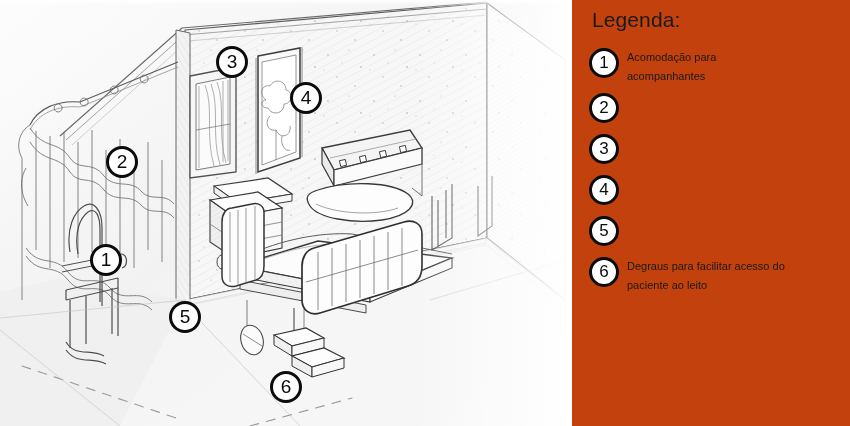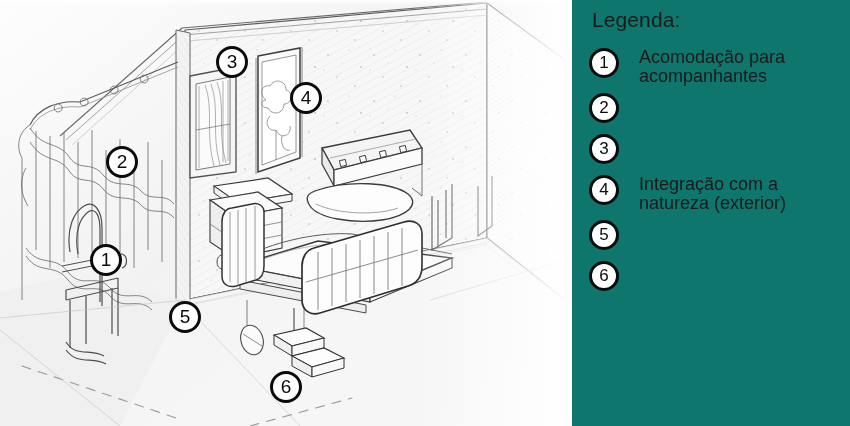--- a/index.html
+++ b/index.html
@@ -33,21 +33,21 @@
     line-height:26px;
     text-align:center;
     box-sizing:border-box;
     cursor:pointer;
     user-select:none;
   }
 
   
   .legend-panel{
     position:absolute;left:572px;top:0;width:278px;height:426px;
-    background:#0f766e;
+    background:#c2410c;
   }
   .legend-title{
     position:absolute;left:20px;top:8px;
     font-size:21px;color:#1a1a1a;
     letter-spacing:0.1px;
     white-space:nowrap;
   }
   .legend-list{
     position:absolute;left:0;top:47px;width:278px;
   }
@@ -68,22 +68,22 @@
     color:#0b0b0b;
     font-size:17px;
     line-height:24px;
     text-align:center;
     box-sizing:border-box;
     cursor:pointer;
     user-select:none;
   }
   .legend-text{
     flex:1 1 auto;
-    margin-left:20px;
-    font-size:18px;
+    margin-left:8px;
+    font-size:11px;
     line-height:18.5px;
     color:#1a1a1a;
     padding-top:1px;
     white-space:pre-line;
   }
 </style>
 </head>
 <body>
 
 <div id="root">
@@ -375,28 +375,28 @@
       <div class="legend-row">
         <div class="legend-marker">2</div>
       </div>
 
       <div class="legend-row">
         <div class="legend-marker">3</div>
       </div>
 
       <div class="legend-row">
         <div class="legend-marker">4</div>
-        <div class="legend-text">Integração com a
-natureza (exterior)</div>
       </div>
 
       <div class="legend-row">
         <div class="legend-marker">5</div>
       </div>
 
       <div class="legend-row">
         <div class="legend-marker">6</div>
+        <div class="legend-text">Degraus para facilitar acesso do
+paciente ao leito</div>
       </div>
 
     </div>
   </div>
 
 </div>
 
 </body></html>

